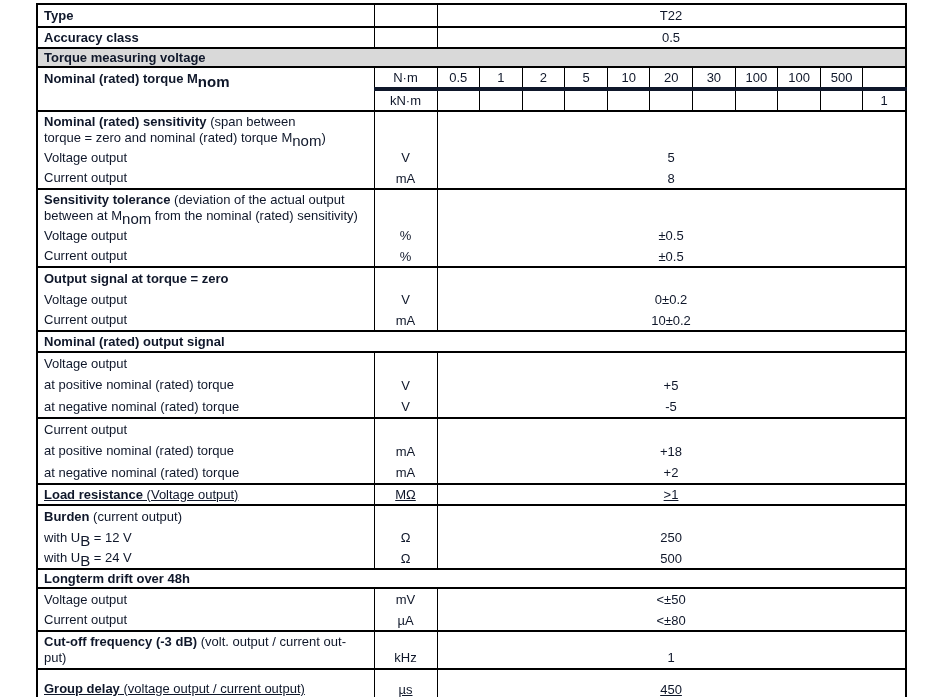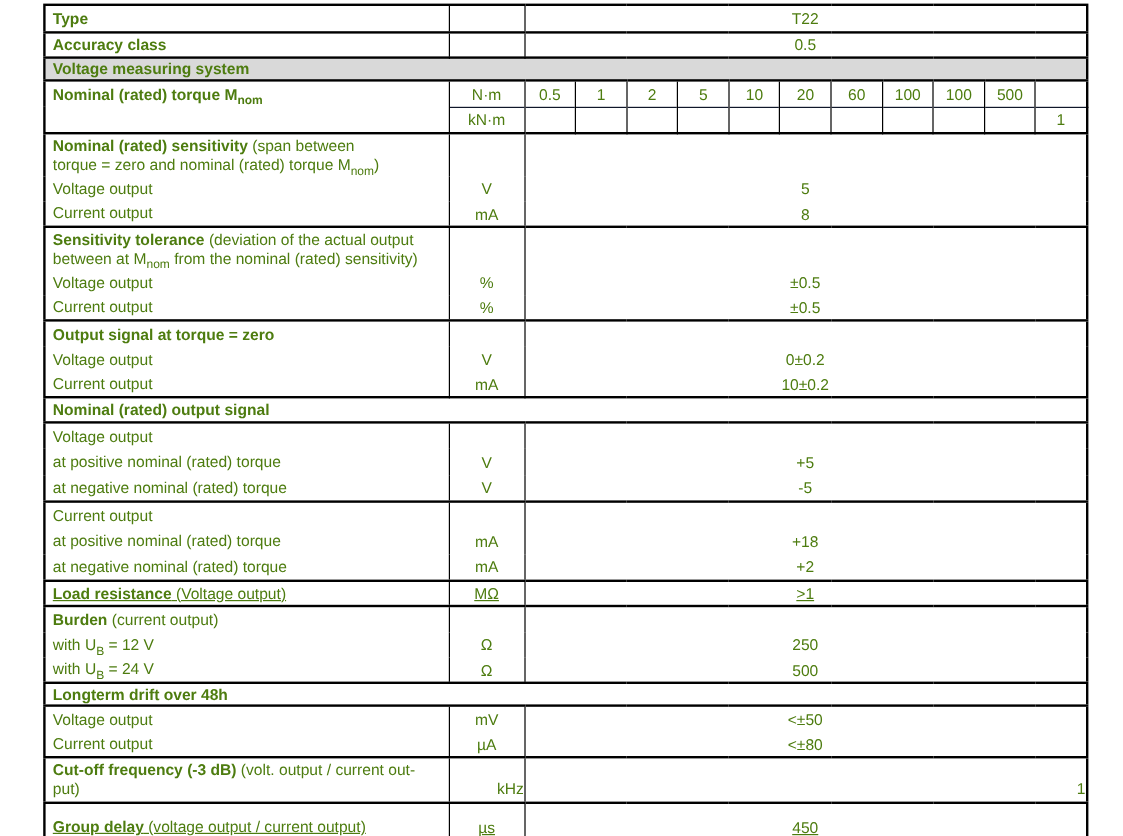--- a/index.html
+++ b/index.html
@@ -1,21 +1,21 @@
 <!DOCTYPE html>
 <html><head>
 <meta charset="utf-8">
 <style>
   html,body{margin:0;padding:0;background:#ffffff;}
   .page{
     position:relative;
     width:936px;height:697px;
     background:#ffffff;
     font-family:"Liberation Sans","DejaVu Sans",sans-serif;
-    color:#4d7c0f;
+    color:#0f172a;
     overflow:hidden;
   }
   table.spec{
     border-collapse:collapse;
     table-layout:fixed;
     width:869px;
     margin:3px 0 0 36px;
     border:2px solid #000;
     font-size:13px;
   }
@@ -31,33 +31,33 @@
   td.label{
     text-align:left;
     padding:1px 4px 1px 6px;
     line-height:16px;
     white-space:normal;
   }
   td.torq{vertical-align:top;padding-top:3px;}
   td.unit,td.value,td.vcell{text-align:center;}
   td.unit,td.value,td.vcell{border-left:1px solid #000;}
   tr.sect>td{border-top:2px solid #000;}
-  tr.thin>td{border-top:1px solid #0f172a;}
+  tr.thin>td{border-top:4px solid #0f172a;}
   td.gray{
     background:#d9d9d9;
     text-align:left;
     padding:1px 4px 1px 6px;
   }
   td.fullw{
     text-align:left;
     padding:1px 4px 1px 6px;
   }
   .b{font-weight:bold;}
-  sub{font-size:10px;line-height:0;}
-  td.vb{vertical-align:bottom;padding-bottom:3px;text-align:right;}
+  sub{font-size:15px;line-height:0;}
+  td.vb{vertical-align:bottom;padding-bottom:3px;}
 </style>
 </head>
 <body>
 
 <div class="page">
   <table class="spec">
     <colgroup id="spec-cols">
         <col class="c-label">
         <col class="c-unit">
         <col class="c-val">
@@ -77,32 +77,32 @@
           <td class="label"><span class="b">Type</span></td>
           <td class="unit"></td>
           <td class="value" colspan="11">T22</td>
         </tr>
         <tr class="sect" style="height: 21px;">
           <td class="label"><span class="b">Accuracy class</span></td>
           <td class="unit"></td>
           <td class="value" colspan="11">0.5</td>
         </tr>
         <tr class="sect" style="height: 19px;">
-          <td class="gray" colspan="13"><span class="b">Voltage measuring system</span></td>
+          <td class="gray" colspan="13"><span class="b">Torque measuring voltage</span></td>
         </tr>
         <tr class="sect" style="height: 22px;">
           <td class="label torq" rowspan="2"><span class="b">Nominal (rated) torque M</span><sub class="b">nom</sub></td>
           <td class="unit">N·m</td>
           <td class="vcell">0.5</td>
           <td class="vcell">1</td>
           <td class="vcell">2</td>
           <td class="vcell">5</td>
           <td class="vcell">10</td>
           <td class="vcell">20</td>
-          <td class="vcell">60</td>
+          <td class="vcell">30</td>
           <td class="vcell">100</td>
           <td class="vcell">100</td>
           <td class="vcell">500</td>
           <td class="vcell"></td>
         </tr>
         <tr class="thin" style="height: 22px;">
           <td class="unit">kN·m</td>
           <td class="vcell"></td>
           <td class="vcell"></td>
           <td class="vcell"></td>

